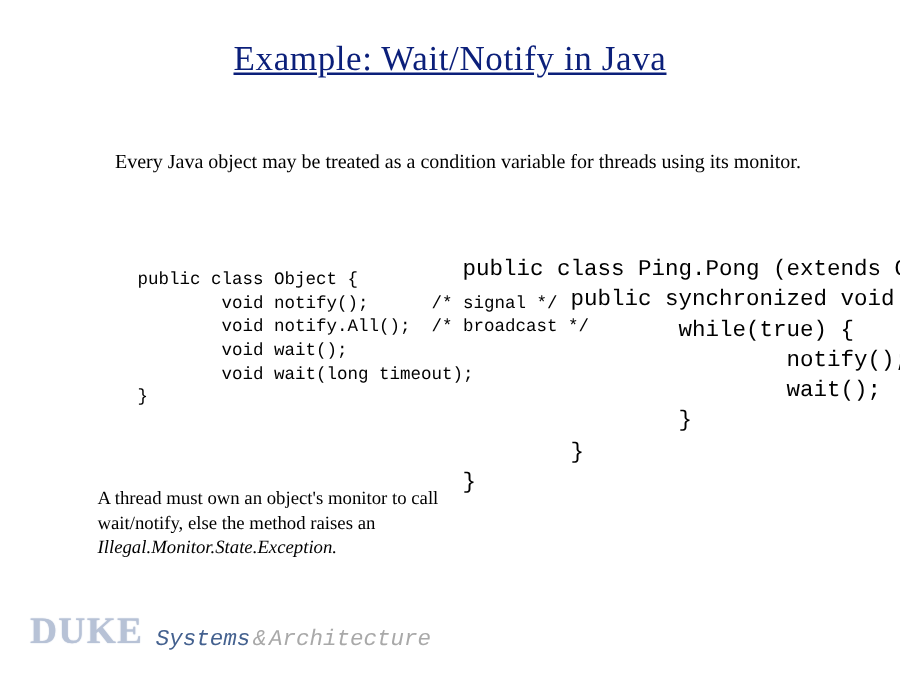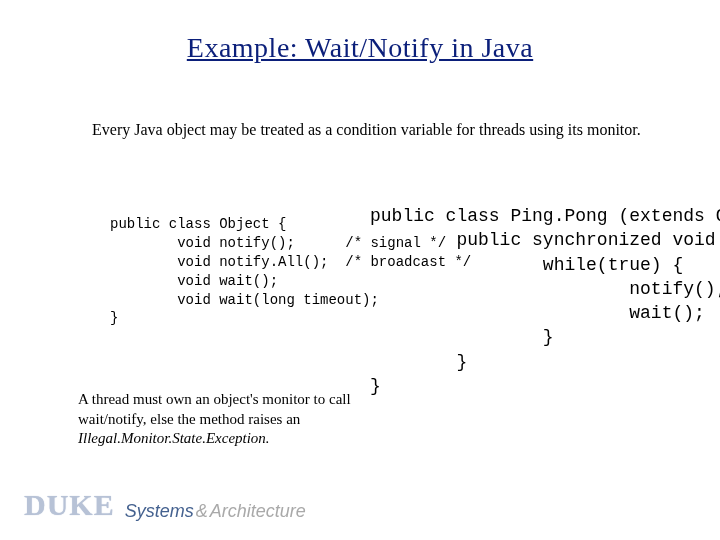--- a/index.html
+++ b/index.html
@@ -88,21 +88,21 @@
   }
   .duke {
     font-family: Georgia, 'Times New Roman', Times, serif;
     font-weight: 800;
     font-size: 30px;
     color: #b7c2d6;
     letter-spacing: 1px;
     text-shadow: 0 0 1px #b7c2d6;
   }
   .sysarch {
-    font-family: Liberation Sans, sans-serif;
+    font-family: Liberation Mono, monospace;
     font-size: 18px;
   }
   .sys {
     font-style: italic;
     color: #44618f;
   }
   .amp {
     color: #a9a9a9;
     font-style: italic;
     padding: 0 2px;

